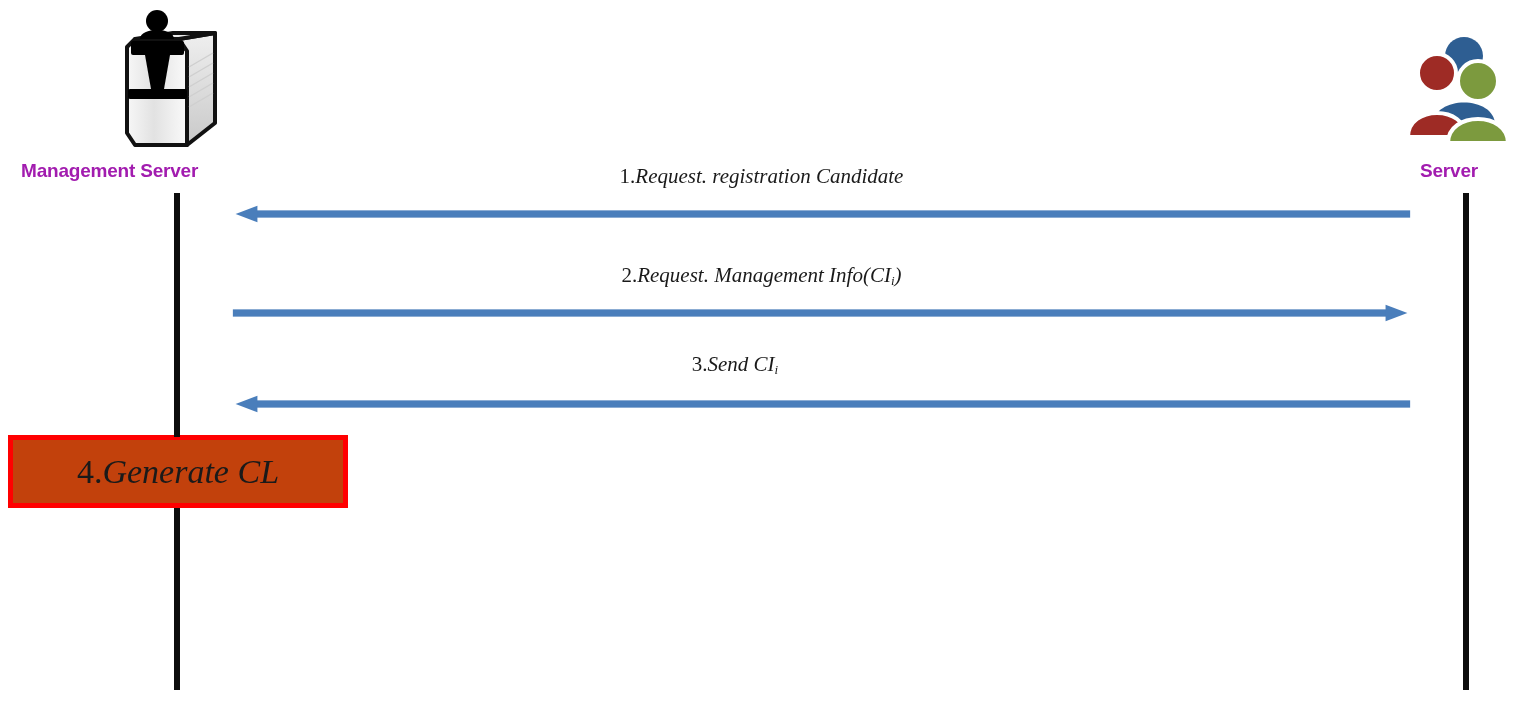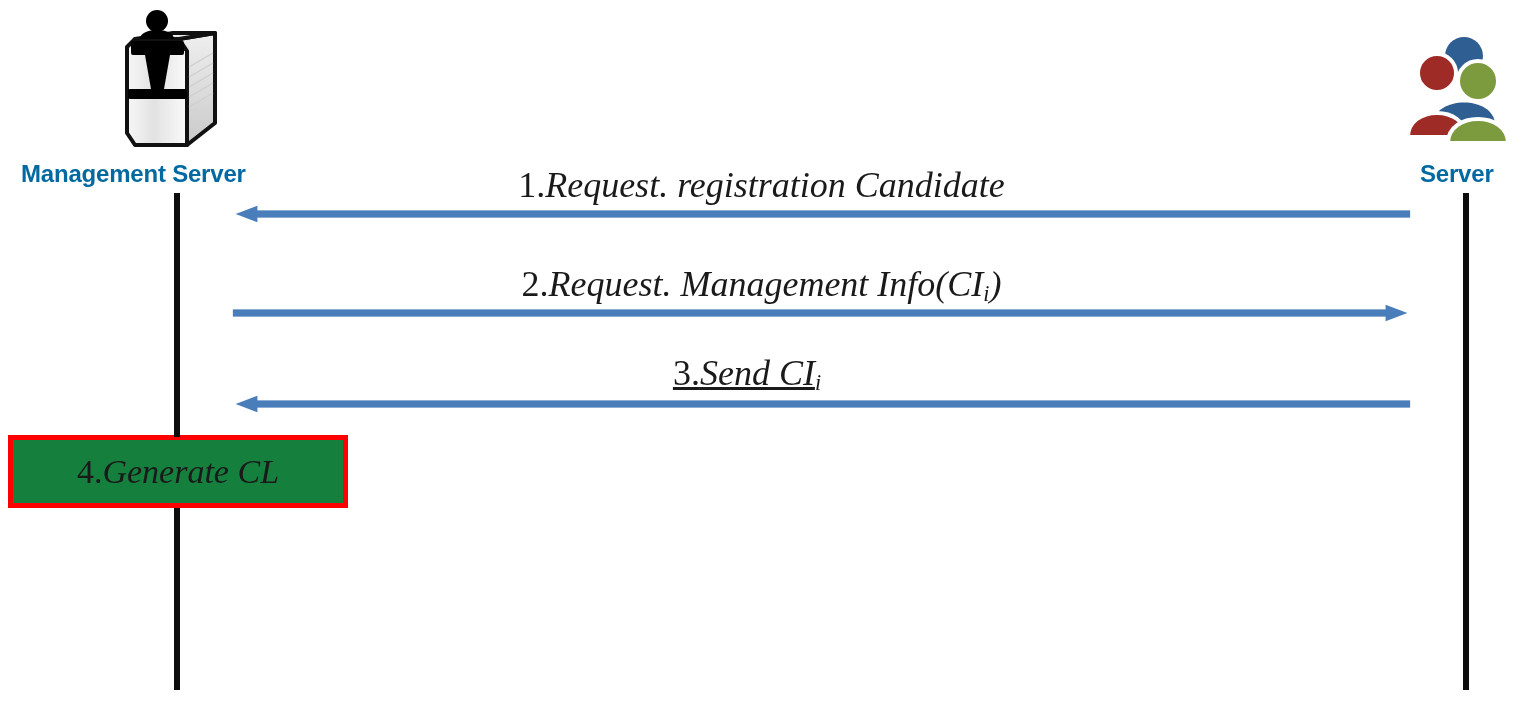--- a/index.html
+++ b/index.html
@@ -23,62 +23,62 @@
     position: absolute;
   }
   .actor-icon {
     position: absolute;
     display: block;
   }
   .actor-label {
     position: absolute;
     font-family: "Liberation Sans", sans-serif;
     font-weight: bold;
-    font-size: 24px;
-    color: #0369a1;
+    font-size: 19px;
+    color: #a21caf;
     white-space: nowrap;
     letter-spacing: -0.2px;
   }
 
   
   .lifeline {
     position: absolute;
     width: 6px;
     background: #0d0d0d;
   }
 
   
   .message {
     position: absolute;
     height: 20px;
   }
   .msg-label {
     position: absolute;
     font-family: "Liberation Serif", serif;
     font-style: italic;
-    font-size: 36px;
+    font-size: 21px;
     color: #1a1a1a;
     white-space: nowrap;
     text-align: center;
   }
   .msg-label .num {
     font-style: normal;
     font-family: "Liberation Serif", serif;
   }
   .msg-label sub {
     font-size: 0.62em;
     vertical-align: -0.22em;
     font-style: italic;
   }
 
   
   .action-box {
     position: absolute;
     border: 5px solid #FF0000;
-    background: #15803d;
+    background: #c2410c;
     box-sizing: border-box;
     display: flex;
     align-items: center;
     justify-content: center;
   }
   .action-box-label {
     font-family: "Liberation Serif", serif;
     font-style: italic;
     font-size: 34px;
     color: #1a1a1a;
@@ -171,21 +171,21 @@
   </svg>
 
   <div class="msg-label" style="left:0px; top:263px; width:1523px;">
     <span class="num">2.</span><span>Request. Management Info(CI</span><sub>i</sub><span>)</span>
   </div>
   <svg class="message" style="left:174px; top:303px;" width="1295" height="22" viewBox="0 0 1295 22">
     <rect x="0" y="7" width="1271" height="8" fill="#4A7EBB"></rect>
     <polygon points="1292,11 1268,2 1268,20" fill="#4A7EBB"></polygon>
   </svg>
 
-  <div class="msg-label" style="left:12px; top:352px; width:1470px;text-decoration:underline;">
+  <div class="msg-label" style="left:0px; top:352px; width:1470px;">
     <span class="num">3.</span><span>Send CI</span><sub>i</sub>
   </div>
   <svg class="message" style="left:174px; top:394px;" width="1295" height="22" viewBox="0 0 1295 22">
     <rect x="24" y="7" width="1271" height="8" fill="#4A7EBB"></rect>
     <polygon points="3,11 27,2 27,20" fill="#4A7EBB"></polygon>
   </svg>
 
   <div class="action-box" style="left:8px; top:435px; width:340px; height:73px;">
     <span class="action-box-label"><span class="num">4.</span><span>Generate CL</span></span>
   </div>

